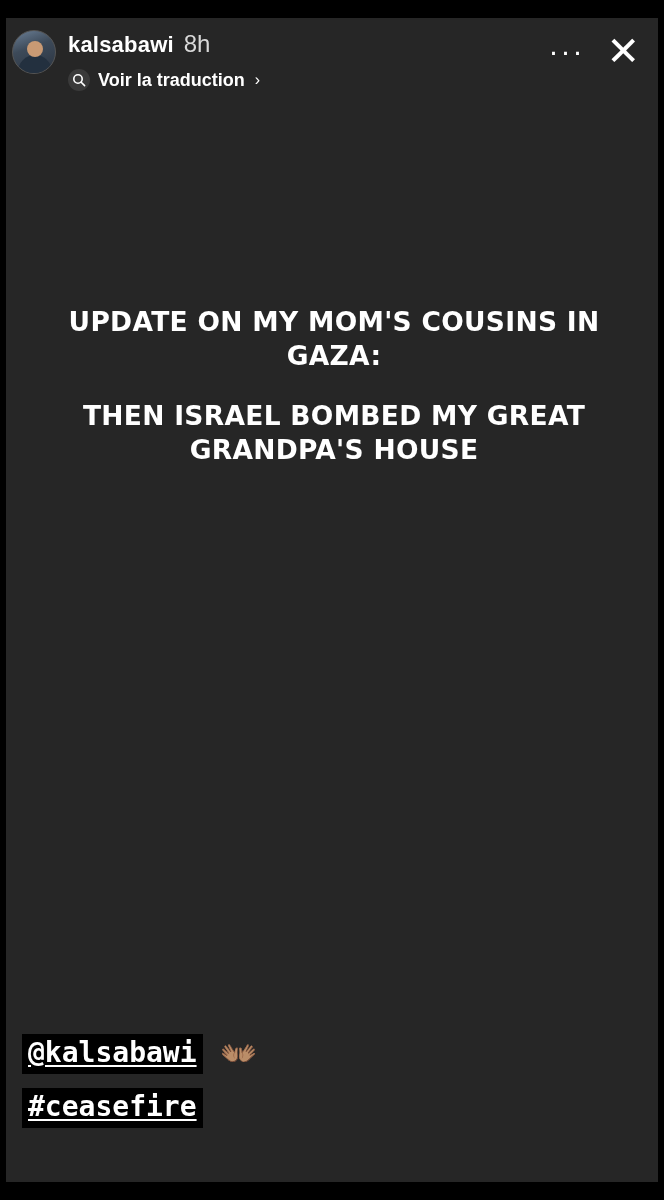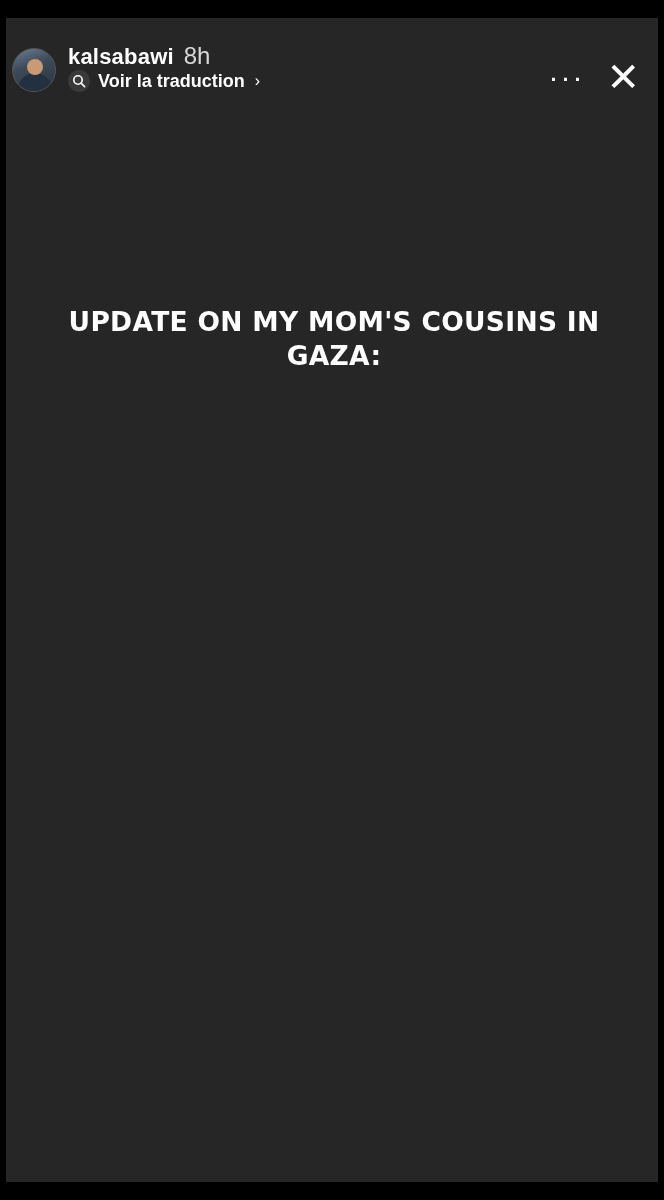--- a/index.html
+++ b/index.html
@@ -48,21 +48,21 @@
     background: #000;
   }
   
   .header {
     position: absolute;
     top: 22px;
     left: 6px;
     width: 652px;
     height: 70px;
     display: flex;
-    align-items: flex-end;
+    align-items: flex-start;
     padding-top: 6px;
     box-sizing: border-box;
   }
   .avatar {
     width: 44px;
     height: 44px;
     border-radius: 50%;
     margin-left: 6px;
     margin-top: 2px;
     background: linear-gradient(160deg, #6b7f96 0%, #3d4a59 40%, #2a3340 100%);
@@ -104,21 +104,21 @@
   }
   .timestamp {
     color: #d8d8d8;
     font-size: 24px;
     font-weight: normal;
   }
   .translate-row {
     display: flex;
     align-items: center;
     gap: 8px;
-    margin-top: 0;
+    margin-top: 11px;
   }
   .translate-icon {
     width: 22px;
     height: 22px;
     border-radius: 50%;
     background: #3a3a3a;
     display: flex;
     align-items: center;
     justify-content: center;
     flex: 0 0 auto;
@@ -254,16 +254,26 @@
 
     <div class="header-actions">
       <span class="more-dots">···</span>
       <span class="close-x">✕</span>
     </div>
 
   </div>
 
   <div class="story-text">
     <p class="para">Update on my mom's cousins in Gaza:</p>
+    <p class="para">Then Israel bombed my great grandpa's house</p>
   </div>
 
+  <div class="stickers">
+    <div class="sticker-row">
+      <span class="mention-chip">@kalsabawi</span>
+      <span class="hands">👐🏽</span>
+    </div>
+    <div class="sticker-row">
+      <span class="hashtag-chip">#ceasefire</span>
+    </div>
+  </div>
 
 </div>
 
 </body></html>

